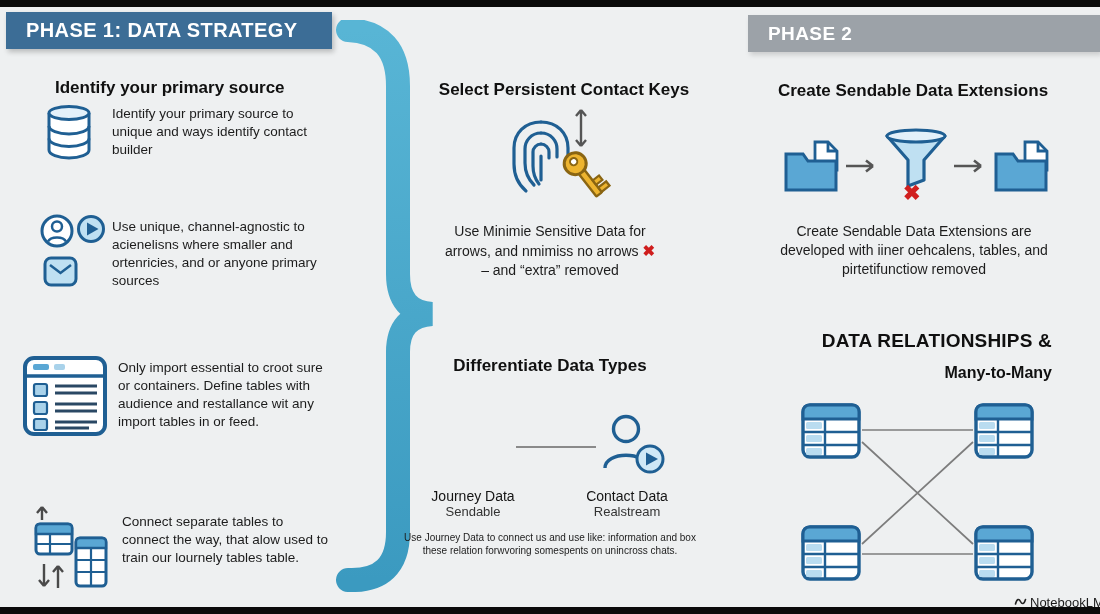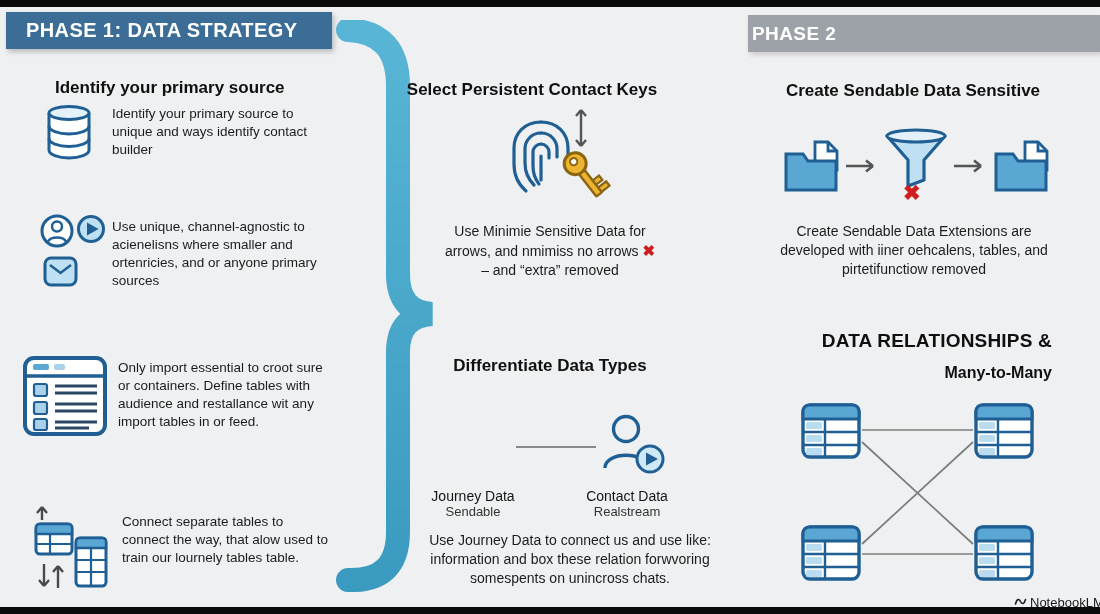--- a/index.html
+++ b/index.html
@@ -18,21 +18,21 @@
   .phase-header {
     position:absolute; display:flex; align-items:center;
     color:#fff; font-weight:bold; letter-spacing:0.4px;
   }
   #p1-header {
     left:6px; top:12px; width:326px; height:37px; background:#3c6d96;
     font-size:20px; padding-left:20px; box-shadow:2px 3px 5px rgba(0,0,0,0.22);
   }
   #p2-header {
     left:748px; top:15px; width:352px; height:37px; background:#9ca2a8;
-    font-size:19px; padding-left:4px; box-shadow:2px 3px 5px rgba(0,0,0,0.15);
+    font-size:19px; padding-left:20px; box-shadow:2px 3px 5px rgba(0,0,0,0.15);
   }
 
   .col-title { position:absolute; font-size:17px; font-weight:bold; color:#101010; }
   .centered { text-align:center; }
   .body-text { position:absolute; font-size:13.5px; line-height:1.34; color:#1c1c1c; }
   .xmark { color:#cf1d1d; font-weight:bold; font-size:15px; }
   .xmark-large { position:absolute; color:#d01f1f; font-weight:bold; font-size:21px; line-height:1; }
 
   .label-pair { position:absolute; text-align:center; }
   .label-pair .l1 { font-size:14px; color:#141414; }
@@ -119,21 +119,21 @@
   <svg class="abs" style="left:332px;top:20px;" width="114" height="572">
     <defs>
       <linearGradient id="braceGrad" x1="0" y1="0" x2="0" y2="1">
         <stop offset="0" stop-color="#58b5d5"></stop>
         <stop offset="1" stop-color="#3b9ac0"></stop>
       </linearGradient>
     </defs>
     <path d="M16 10 Q66 12 66 66 L66 254 Q66 292 100 294 Q66 296 66 332 L66 512 Q66 562 16 560" fill="none" stroke="url(#braceGrad)" stroke-width="24" stroke-linecap="round"></path>
   </svg>
 
-  <div class="col-title centered" style="left:392px;top:80px;width:280px;">Select Persistent Contact Keys</div>
+  <div class="col-title centered" style="left:424px;top:80px;width:280px;">Select Persistent Contact Keys</div>
 
   <span class="abs" style="left:502px;top:112px;">
     <svg width="78" height="95" viewBox="0 0 78 95">
       <g fill="none" stroke="#1f5f93" stroke-width="3.2" stroke-linecap="round">
         <path d="M39 10 c-16 0 -27 11 -27 26 v16 c0 12 5 21 12 27"></path>
         <path d="M39 10 c16 0 27 11 27 26 v12"></path>
         <path d="M39 21 c-10 0 -16 8 -16 16 v14 c0 10 4 17 9 22"></path>
         <path d="M39 21 c10 0 16 8 16 16 v8"></path>
         <path d="M39 32 c-4.5 0 -8 4 -8 8 v14 c0 7 2 13 6 18"></path>
         <path d="M39 32 c4.5 0 8 4 8 8 v6"></path>
@@ -183,23 +183,23 @@
 
   <div class="label-pair" style="left:413px;top:488px;width:120px;">
     <div class="l1">Journey Data</div>
     <div class="l2">Sendable</div>
   </div>
   <div class="label-pair" style="left:567px;top:488px;width:120px;">
     <div class="l1">Contact Data</div>
     <div class="l2">Realstream</div>
   </div>
 
-  <div class="body-text centered" style="left:420px;top:531px;width:300px;font-size:14px;">Use Journey Data to connect us and use like: information and box these relation forwvoring somespents on unincross chats.</div>
-
-  <div class="col-title centered" style="left:763px;top:81px;width:300px;">Create Sendable Data Sensitive</div>
+  <div class="body-text centered" style="left:400px;top:531px;width:300px;font-size:10px;">Use Journey Data to connect us and use like: information and box these relation forwvoring somespents on unincross chats.</div>
+
+  <div class="col-title centered" style="left:763px;top:81px;width:300px;">Create Sendable Data Extensions</div>
 
   <span class="abs" style="left:782px;top:138px;">
     <svg width="60" height="58" viewBox="0 0 60 58">
       <path d="M33 4 h13 l9 9 v19 h-22 z" fill="#ffffff" stroke="#1f5f93" stroke-width="2.8"></path>
       <path d="M46 4 v9 h9" fill="none" stroke="#1f5f93" stroke-width="2.8"></path>
       <path d="M4 16 h17 l5 7 h28 v29 h-50 z" fill="#5aa7d4" stroke="#1f5f93" stroke-width="3"></path>
     </svg>
   </span>
 
   <span class="abs" style="left:844px;top:158px;">

